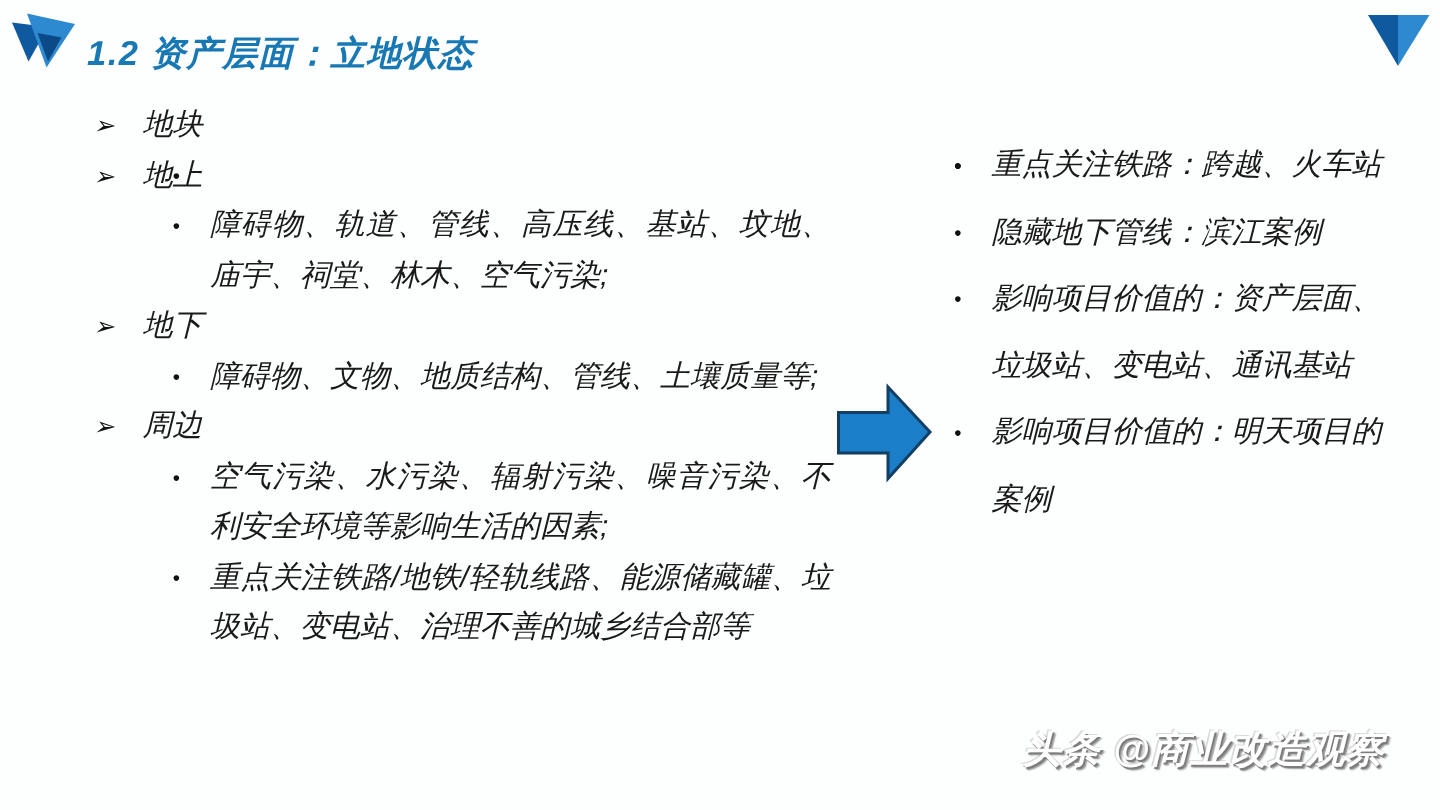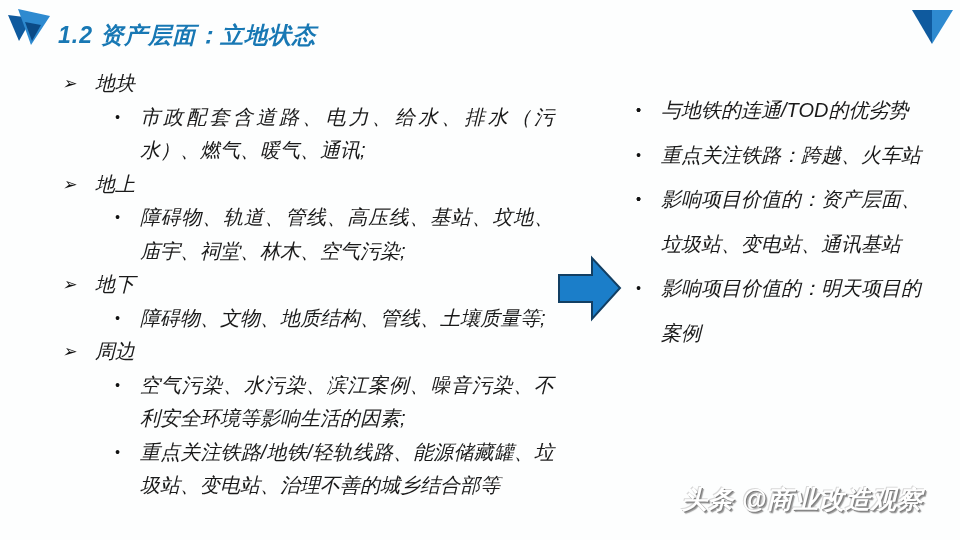--- a/index.html
+++ b/index.html
@@ -82,21 +82,20 @@
   <div class="title">1.2 资产层面：立地状态</div>
 
   <div class="left-col">
 
     <div class="sec-header">
       <span class="arrow-glyph">➢</span>
       <span>地块</span>
     </div>
     <div class="sub-item">
       <span class="dot">•</span>
-      <span>市政配套含道路、电力、给水、排水（污水）、燃气、暖气、通讯;</span>
     </div>
 
     <div class="sec-header">
       <span class="arrow-glyph">➢</span>
       <span>地上</span>
     </div>
     <div class="sub-item">
       <span class="dot">•</span>
       <span>障碍物、轨道、管线、高压线、基站、坟地、庙宇、祠堂、林木、空气污染;</span>
     </div>
@@ -109,47 +108,47 @@
       <span class="dot">•</span>
       <span>障碍物、文物、地质结构、管线、土壤质量等;</span>
     </div>
 
     <div class="sec-header">
       <span class="arrow-glyph">➢</span>
       <span>周边</span>
     </div>
     <div class="sub-item">
       <span class="dot">•</span>
-      <span>空气污染、水污染、滨江案例、噪音污染、不利安全环境等影响生活的因素;</span>
+      <span>空气污染、水污染、辐射污染、噪音污染、不利安全环境等影响生活的因素;</span>
     </div>
     <div class="sub-item">
       <span class="dot">•</span>
       <span>重点关注铁路/地铁/轻轨线路、能源储藏罐、垃圾站、变电站、治理不善的城乡结合部等</span>
     </div>
 
   </div>
 
   <svg class="block-arrow" viewBox="0 0 66 68">
     <polygon points="2,20 35,20 35,3 63,33 35,64 35,47 2,47"></polygon>
   </svg>
 
   <div class="right-col">
     <div class="right-item">
       <span class="dot">•</span>
     </div>
     <div class="right-item">
       <span class="dot">•</span>
-      <span>与地铁的连通/TOD的优劣势</span>
     </div>
     <div class="right-item">
       <span class="dot">•</span>
       <span>重点关注铁路：跨越、火车站</span>
     </div>
     <div class="right-item">
       <span class="dot">•</span>
+      <span>隐藏地下管线：滨江案例</span>
     </div>
     <div class="right-item">
       <span class="dot">•</span>
       <span>影响项目价值的：资产层面、垃圾站、变电站、通讯基站</span>
     </div>
     <div class="right-item">
       <span class="dot">•</span>
       <span>影响项目价值的：明天项目的案例</span>
     </div>
   </div>

